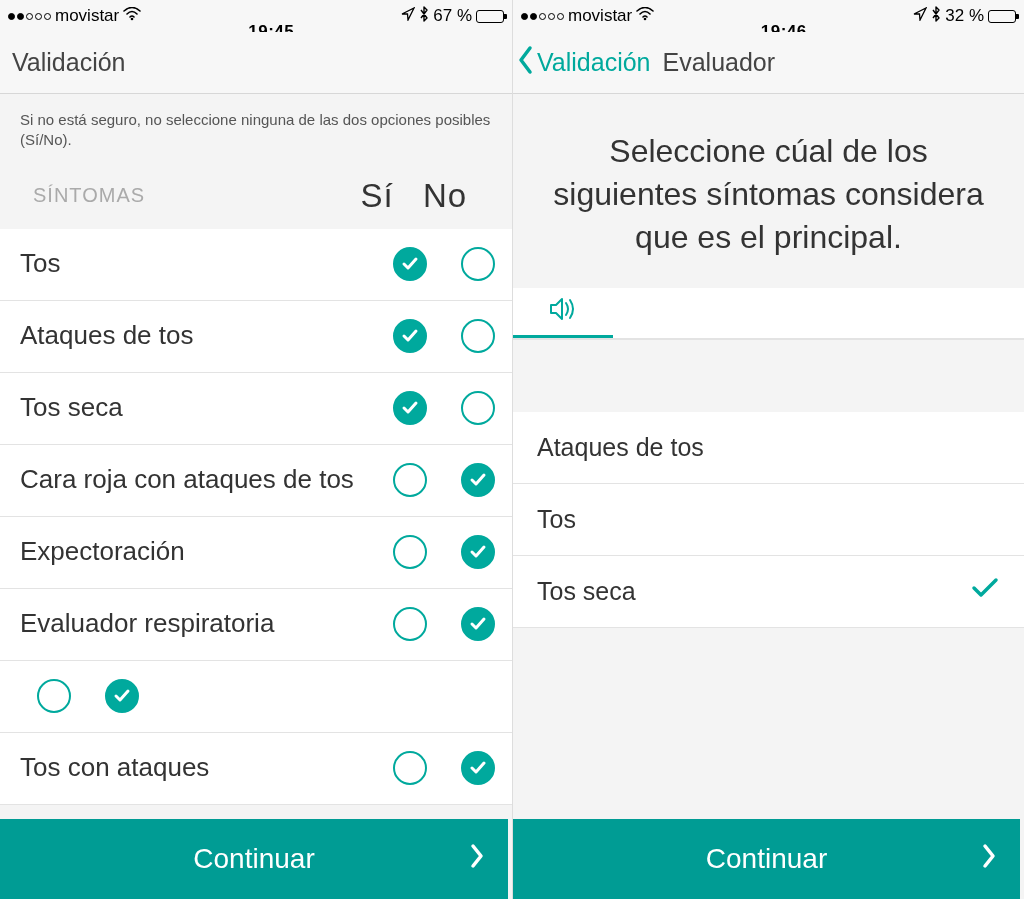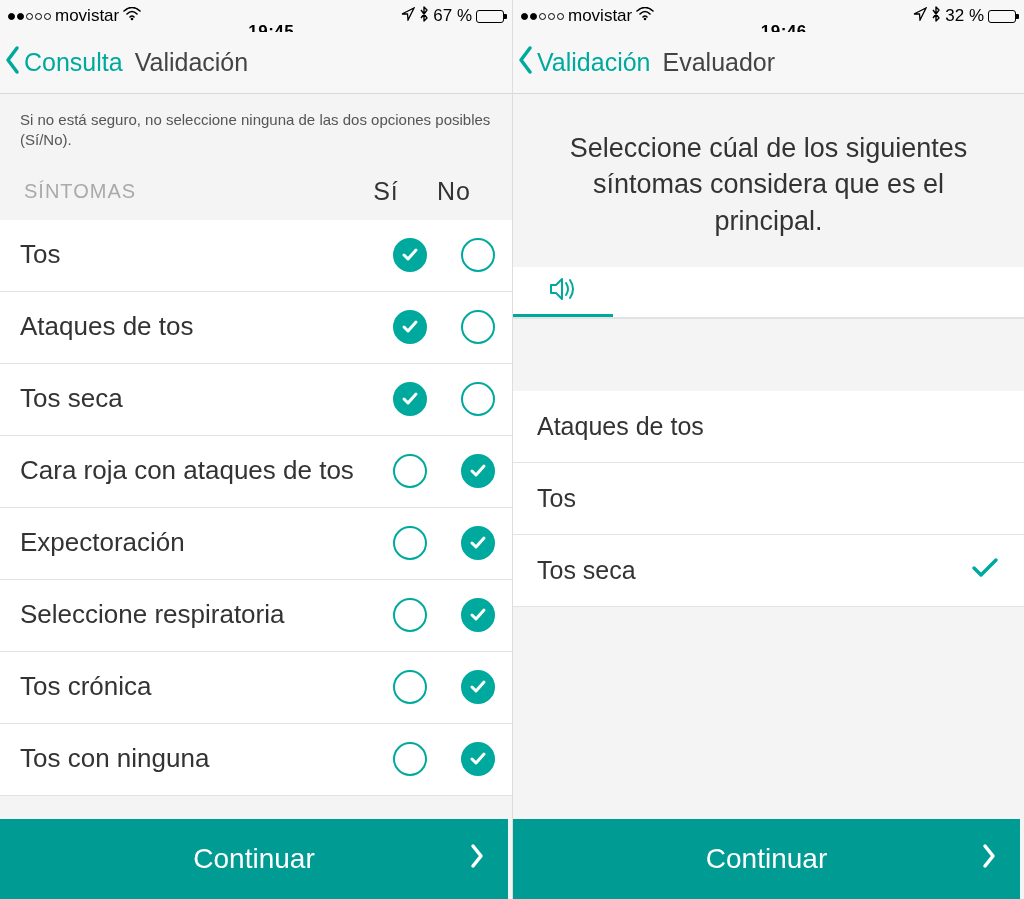--- a/index.html
+++ b/index.html
@@ -16,32 +16,32 @@
     .batt { width:28px; height:13px; border:1.3px solid #000; border-radius:3px; position:relative; }
     .batt::after { content:""; position:absolute; right:-4px; top:3px; width:3px; height:5px; background:#000; border-radius:0 1px 1px 0; }
     .batt-fill { height:100%; background:#000; border-radius:1px 0 0 1px; }
     
     .nav { height:62px; display:flex; align-items:center; background:#f7f7f7; border-bottom:1px solid #d7d7d7; padding:0 4px; gap:4px; }
     .back { display:flex; align-items:center; gap:2px; color:#00a99d; font-size:25px; cursor:pointer; }
     .navtitle { font-size:25px; color:#444; font-weight:400; margin-left:8px; }
     .chev-l svg { width:18px; height:30px; }
     
     .instr { padding:16px 20px; font-size:15px; color:#555; line-height:1.35; }
-    .hdr-row { display:flex; align-items:center; padding:10px 24px 14px; color:#aaa; font-size:20px; letter-spacing:1px; }
-    .col-si,.col-no { width:68px; text-align:center; color:#333; font-size:25px; }
+    .hdr-row { display:flex; align-items:center; padding:10px 33px 14px; color:#aaa; font-size:20px; letter-spacing:1px; }
+    .col-si,.col-no { width:68px; text-align:center; color:#333; font-size:33px; }
     .col-label { flex:1; }
     .list { background:#fff; }
     .row { display:flex; align-items:center; min-height:72px; padding:12px 0 12px 20px; border-bottom:1px solid #e3e3e3; }
     .row-label { flex:1; font-size:26px; color:#333; padding-right:8px; line-height:1.2; }
     .radio-cell { width:68px; display:flex; justify-content:center; }
     .radio { width:34px; height:34px; border-radius:50%; border:2.5px solid #00a99d; display:flex; align-items:center; justify-content:center; cursor:pointer; }
     .radio.checked { background:#00a99d; }
     .radio.checked svg { stroke:#fff; }
     
-    .prompt { padding:36px 26px 28px; font-size:27px; text-align:center; color:#333; line-height:1.35; }
+    .prompt { padding:36px 26px 28px; font-size:32px; text-align:center; color:#333; line-height:1.35; }
     .tabrow { display:flex; align-items:center; background:#fff; border-bottom:2px solid #e3e3e3; position:relative; height:52px; }
     .tab { width:100px; height:100%; display:flex; align-items:center; justify-content:center; color:#00a99d; border-bottom:3px solid #00a99d; }
     .spacer { height:72px; background:#f4f4f4; }
     .opt-list { background:#fff; }
     .opt { display:flex; align-items:center; justify-content:space-between; height:72px; padding:0 24px; border-bottom:1px solid #e3e3e3; font-size:25px; color:#333; cursor:pointer; }
     .check svg { stroke:#00a99d; }
     
     .footer { position:absolute; bottom:0; left:0; right:4px; height:80px; background:#009c94; color:#fff; display:flex; align-items:center; justify-content:center; font-size:28px; cursor:pointer; }
     .footer .chev-r { position:absolute; right:22px; }
   </style>
@@ -71,26 +71,20 @@
           </svg></span>
       <span><svg width="10" height="16" viewBox="0 0 10 16">
             <path d="M2 4 L8 12 L5 15 L5 1 L8 4 L2 12" fill="none" stroke="#000" stroke-width="1.4" stroke-linejoin="round"></path>
           </svg></span>
       <span>67 %</span>
       <span class="batt"><span class="batt-fill" style="width:54%"></span></span>
     </div>
   </div>
 
   <div class="nav">
-    <div class="back">
-      <span class="chev-l"><svg viewBox="0 0 18 30">
-            <path d="M13 3 L4 15 L13 27" fill="none" stroke="#00a99d" stroke-width="3.5" stroke-linecap="round" stroke-linejoin="round"></path>
-          </svg></span>
-      <span>Consulta</span>
-    </div>
     <span class="navtitle">Validación</span>
   </div>
 
   <div class="instr">Si no está seguro, no seleccione ninguna de las dos opciones posibles (Sí/No).</div>
 
   <div class="hdr-row">
     <span class="col-label">SÍNTOMAS</span>
     <span class="col-si">Sí</span>
     <span class="col-no">No</span>
   </div>
@@ -155,47 +149,46 @@
         </span>
         <span class="radio-cell">
           <span class="radio checked">
             <svg width="20" height="20" viewBox="0 0 20 20">
               <path d="M4 10 L8 14 L16 5" fill="none" stroke="#fff" stroke-width="3" stroke-linecap="round" stroke-linejoin="round"></path>
             </svg>
           </span>
         </span>
       </div>
       <div class="row">
-        <span class="row-label">Seleccione respiratoria</span>
-        <span class="radio-cell">
-          <span class="radio "></span>
-        </span>
-        <span class="radio-cell">
-          <span class="radio checked">
-            <svg width="20" height="20" viewBox="0 0 20 20">
-              <path d="M4 10 L8 14 L16 5" fill="none" stroke="#fff" stroke-width="3" stroke-linecap="round" stroke-linejoin="round"></path>
-            </svg>
-          </span>
-        </span>
-      </div>
-      <div class="row">
-        <span class="row-label">Tos crónica</span>
-        <span class="radio-cell">
-          <span class="radio "></span>
-        </span>
-        <span class="radio-cell">
-          <span class="radio checked">
-            <svg width="20" height="20" viewBox="0 0 20 20">
-              <path d="M4 10 L8 14 L16 5" fill="none" stroke="#fff" stroke-width="3" stroke-linecap="round" stroke-linejoin="round"></path>
-            </svg>
-          </span>
-        </span>
-      </div>
-      <div class="row">
-        <span class="row-label">Tos con ninguna</span>
+        <span class="row-label">Evaluador respiratoria</span>
+        <span class="radio-cell">
+          <span class="radio "></span>
+        </span>
+        <span class="radio-cell">
+          <span class="radio checked">
+            <svg width="20" height="20" viewBox="0 0 20 20">
+              <path d="M4 10 L8 14 L16 5" fill="none" stroke="#fff" stroke-width="3" stroke-linecap="round" stroke-linejoin="round"></path>
+            </svg>
+          </span>
+        </span>
+      </div>
+      <div class="row">
+        <span class="radio-cell">
+          <span class="radio "></span>
+        </span>
+        <span class="radio-cell">
+          <span class="radio checked">
+            <svg width="20" height="20" viewBox="0 0 20 20">
+              <path d="M4 10 L8 14 L16 5" fill="none" stroke="#fff" stroke-width="3" stroke-linecap="round" stroke-linejoin="round"></path>
+            </svg>
+          </span>
+        </span>
+      </div>
+      <div class="row">
+        <span class="row-label">Tos con ataques</span>
         <span class="radio-cell">
           <span class="radio "></span>
         </span>
         <span class="radio-cell">
           <span class="radio checked">
             <svg width="20" height="20" viewBox="0 0 20 20">
               <path d="M4 10 L8 14 L16 5" fill="none" stroke="#fff" stroke-width="3" stroke-linecap="round" stroke-linejoin="round"></path>
             </svg>
           </span>
         </span>

